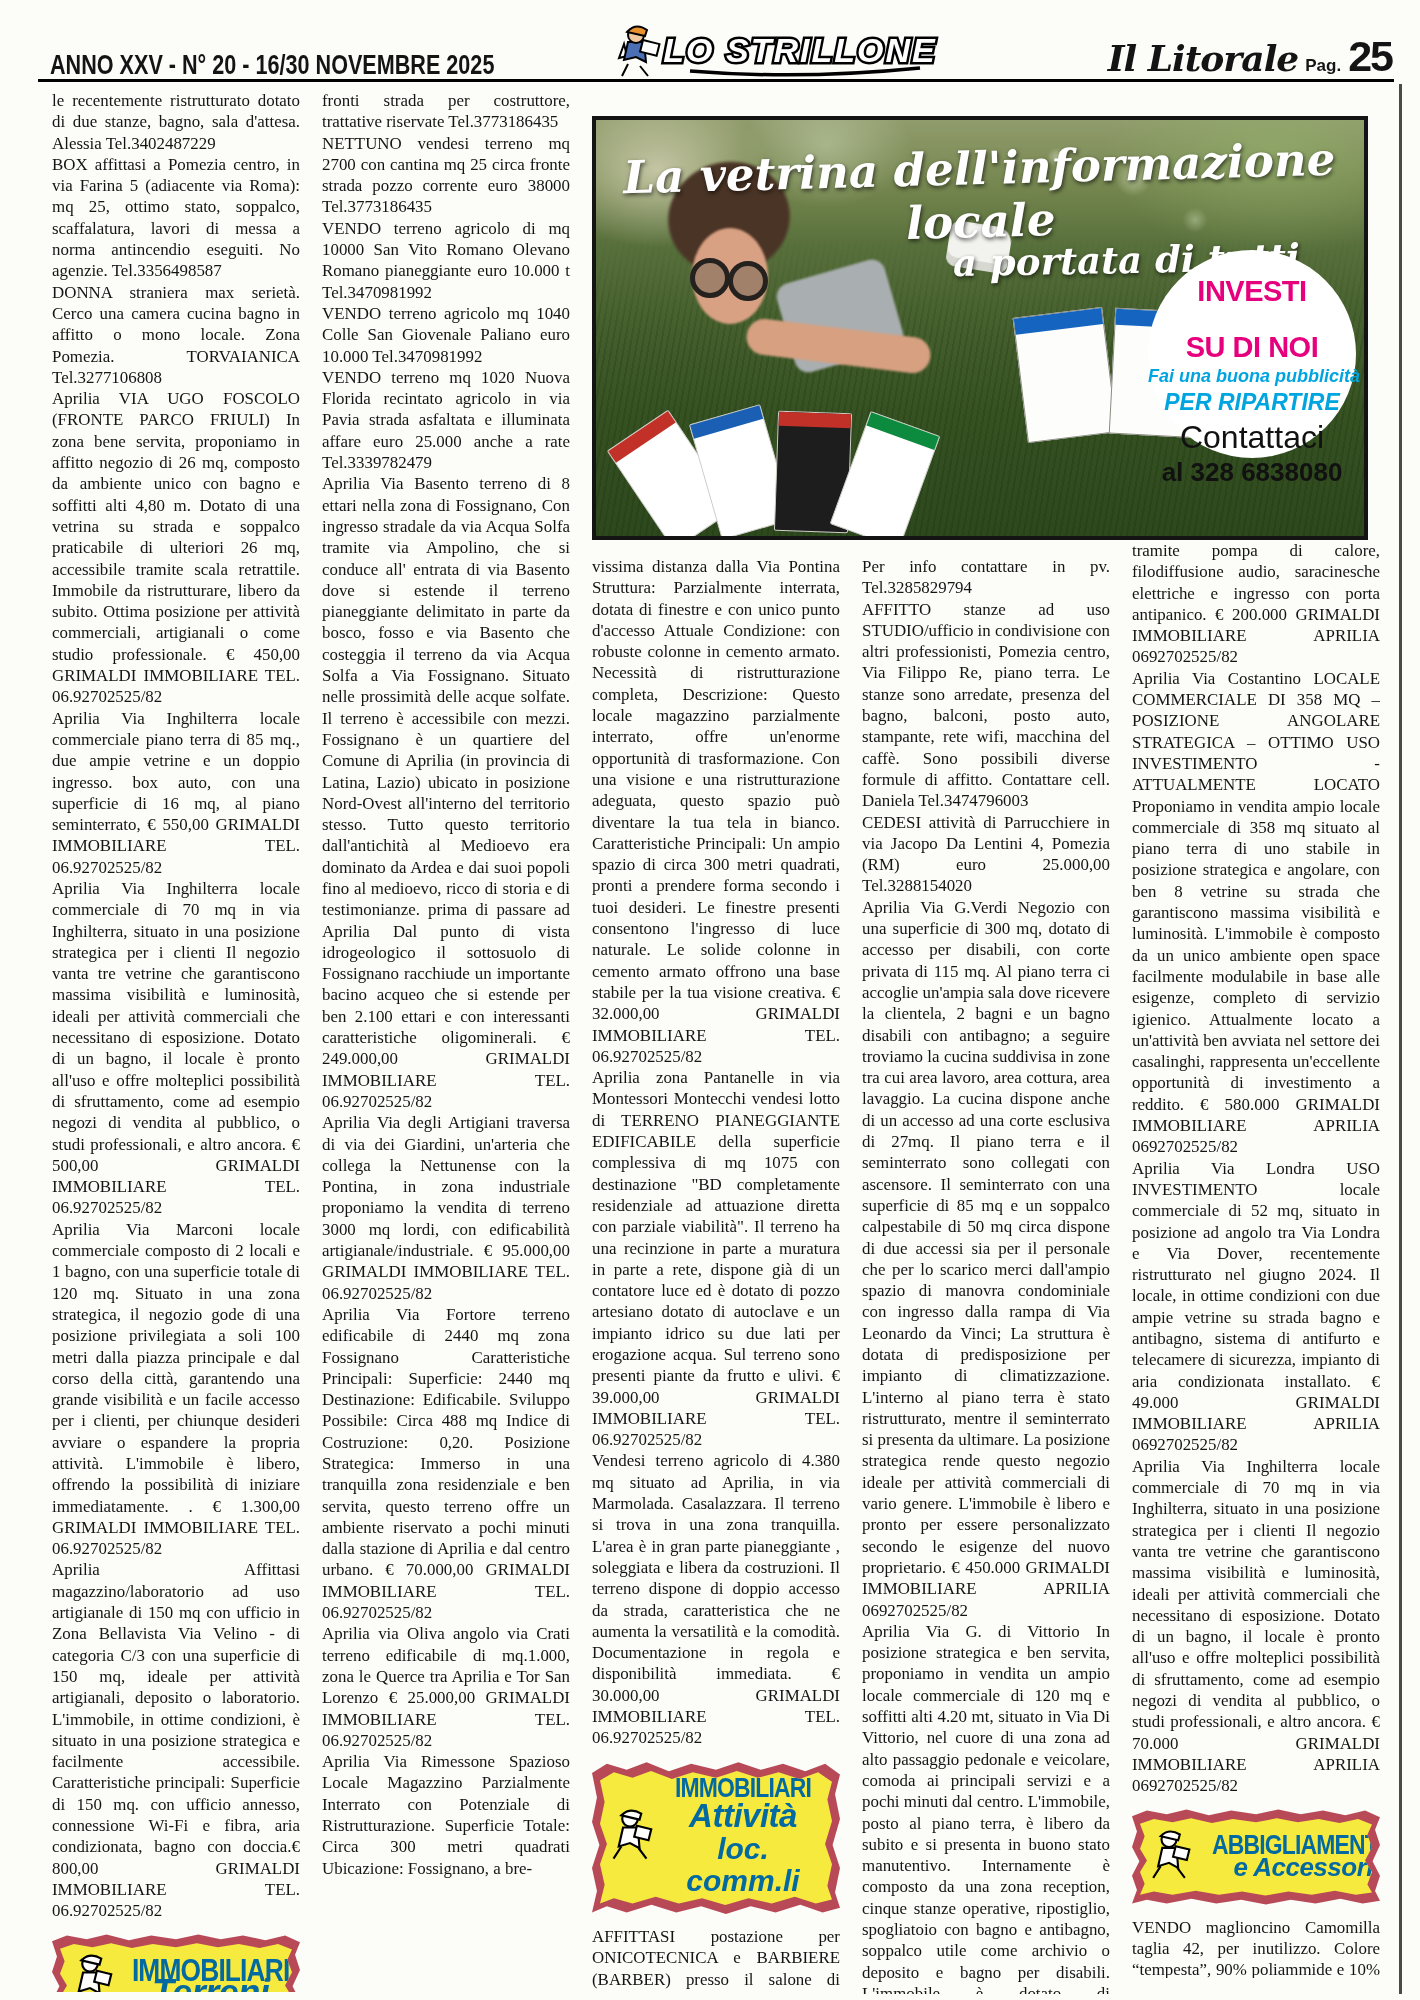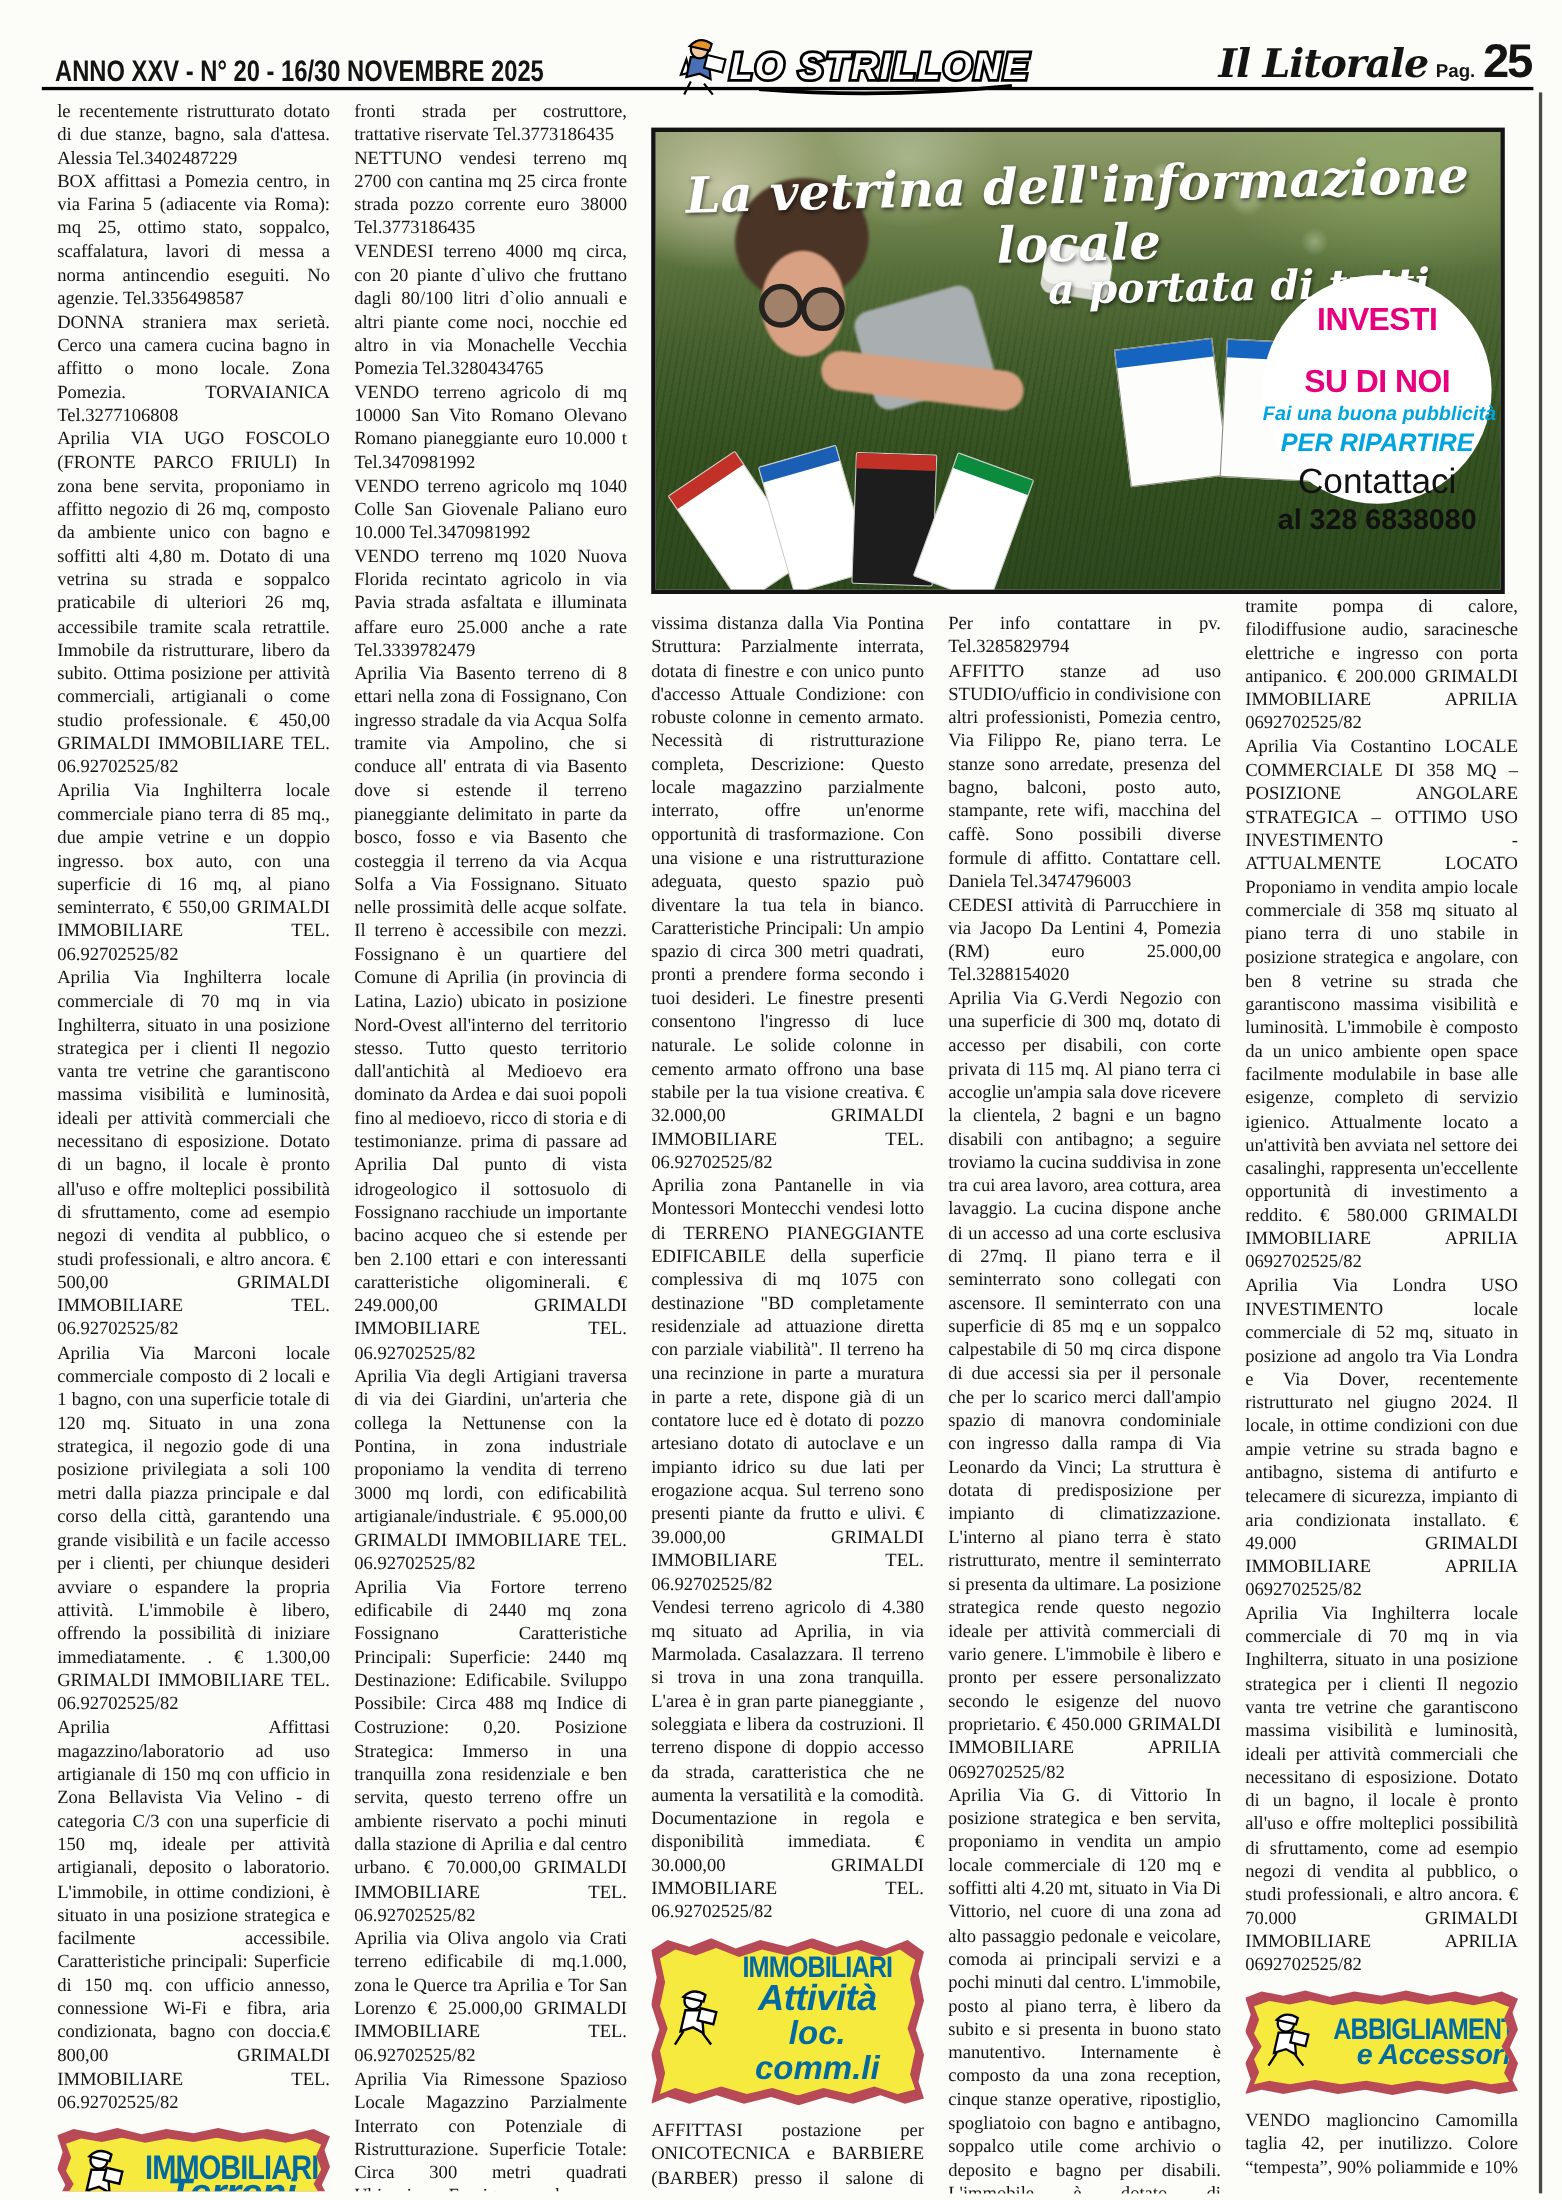--- a/index.html
+++ b/index.html
@@ -4,21 +4,21 @@
 <style>
   html,body{margin:0;padding:0;background:#e8e8e4;}
   .page{position:relative;width:1420px;height:2000px;background:#fcfcf9;overflow:hidden;
         font-family:"Liberation Serif","DejaVu Serif",serif;color:#141414;}
 
   
   .issue{position:absolute;left:50px;top:50px;font-family:"Liberation Sans",sans-serif;
          font-weight:bold;font-size:27px;transform:scaleX(.8);transform-origin:left center;
          letter-spacing:0;white-space:nowrap;}
   .head-rule{position:absolute;left:38px;right:26px;top:79px;height:3px;background:#000;}
-  .logo{position:absolute;left:610px;top:34px;width:340px;height:56px;display:flex;align-items:center;text-align:center;}
+  .logo{position:absolute;left:610px;top:24px;width:340px;height:56px;display:flex;align-items:center;text-align:center;}
   .masthead-wrap{position:absolute;right:28px;top:36px;display:flex;align-items:baseline;gap:7px;
                  font-family:"Liberation Sans",sans-serif;}
   .masthead{font-family:"DejaVu Serif",serif;font-style:italic;font-weight:bold;font-size:36px;
             letter-spacing:-1px;}
   .pag{font-size:17px;font-weight:bold;}
   .pagnum{font-size:43px;font-weight:900;letter-spacing:-2px;line-height:40px;}
 
   
   .col{position:absolute;width:248px;text-align:justify;font-size:16.9px;line-height:21.3px;
        overflow:hidden;}
@@ -184,21 +184,20 @@
         </div>
       </div>
     </div>
 
   </div>
 
   <div class="col" id="col2">
     <div>
         <p class="ad">fronti strada per costruttore, trattative riservate Tel.3773186435</p>
         <p class="ad">NETTUNO vendesi terreno mq 2700 con cantina mq 25 circa fronte strada pozzo corrente euro 38000 Tel.3773186435</p>
-        <p class="ad">VENDESI terreno 4000 mq circa, con 20 piante d`ulivo che fruttano dagli 80/100 litri d`olio annuali e altri piante come noci, nocchie ed altro in via Monachelle Vecchia Pomezia Tel.3280434765</p>
         <p class="ad">VENDO terreno agricolo di mq 10000 San Vito Romano Olevano Romano  pianeggiante euro 10.000 t Tel.3470981992</p>
         <p class="ad">VENDO terreno agricolo mq 1040  Colle San Giovenale Paliano euro 10.000 Tel.3470981992</p>
         <p class="ad">VENDO terreno mq 1020 Nuova Florida recintato agricolo in via Pavia strada asfaltata e illuminata affare euro 25.000 anche a rate Tel.3339782479</p>
         <p class="ad">Aprilia Via Basento terreno di 8 ettari nella zona di Fossignano, Con ingresso stradale da via Acqua Solfa tramite via Ampolino, che si conduce all' entrata di via Basento dove si estende il terreno pianeggiante delimitato in parte da bosco, fosso e via Basento che costeggia il terreno da via Acqua Solfa a Via Fossignano. Situato nelle prossimità delle acque solfate. Il terreno è accessibile con mezzi. Fossignano è un quartiere del Comune di Aprilia (in provincia di Latina, Lazio) ubicato in posizione Nord-Ovest all'interno del territorio stesso. Tutto questo territorio dall'antichità al Medioevo era dominato da Ardea e dai suoi popoli fino al medioevo, ricco di storia e di testimonianze. prima di passare ad Aprilia Dal punto di vista idrogeologico il sottosuolo di Fossignano racchiude un importante bacino acqueo che si estende per ben 2.100 ettari e con interessanti caratteristiche oligominerali. € 249.000,00 GRIMALDI IMMOBILIARE TEL. 06.92702525/82</p>
         <p class="ad">Aprilia Via degli Artigiani traversa di via dei Giardini, un'arteria che collega la Nettunense con la Pontina, in zona industriale proponiamo la vendita di terreno 3000 mq lordi, con edificabilità artigianale/industriale. € 95.000,00 GRIMALDI IMMOBILIARE TEL. 06.92702525/82</p>
         <p class="ad">Aprilia Via Fortore terreno edificabile di 2440 mq zona Fossignano Caratteristiche Principali: Superficie: 2440 mq Destinazione: Edificabile. Sviluppo Possibile: Circa 488 mq Indice di Costruzione: 0,20. Posizione Strategica: Immerso in una tranquilla zona residenziale e ben servita, questo terreno offre un ambiente riservato a pochi minuti dalla stazione di Aprilia e dal centro urbano. € 70.000,00 GRIMALDI IMMOBILIARE TEL. 06.92702525/82</p>
         <p class="ad">Aprilia via Oliva angolo via Crati terreno edificabile di mq.1.000, zona le Querce tra Aprilia e Tor San Lorenzo € 25.000,00 GRIMALDI IMMOBILIARE TEL. 06.92702525/82</p>
         <p class="ad">Aprilia Via Rimessone Spazioso Locale Magazzino Parzialmente Interrato con Potenziale di Ristrutturazione. Superficie Totale: Circa 300 metri quadrati Ubicazione: Fossignano, a bre-</p>
       </div>
   </div>

